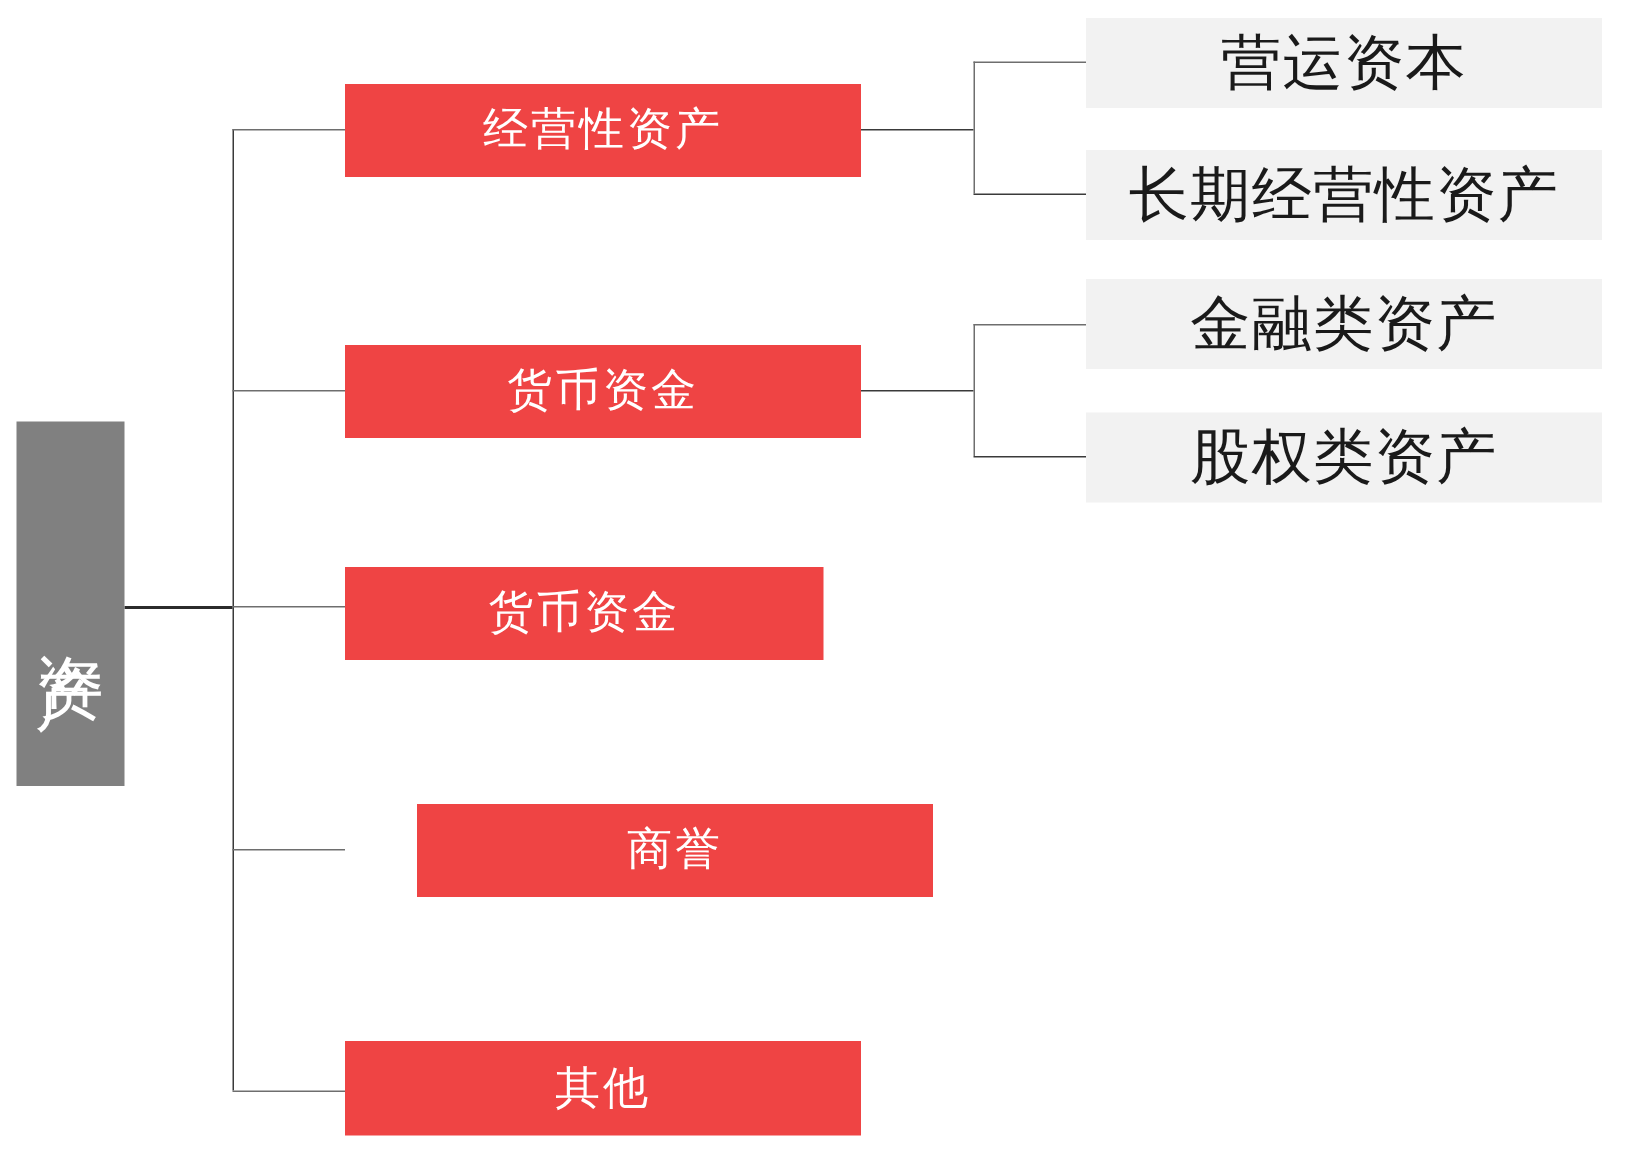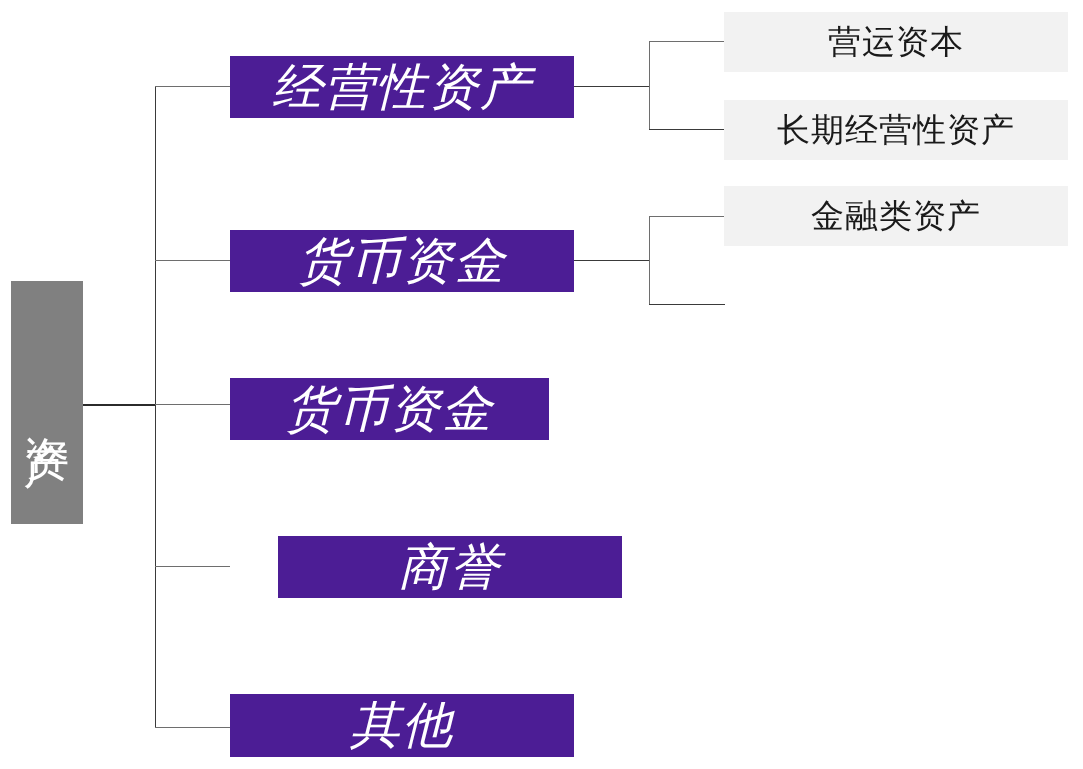--- a/index.html
+++ b/index.html
@@ -31,31 +31,30 @@
     background: #808080;
     color: #ffffff;
     font-size: 46px;
     writing-mode: vertical-rl;
     text-orientation: upright;
     letter-spacing: 6px;
     padding-top: 4px;
   }
 
   .node-l2 {
-    background: #4c1d95;
+    background: #ef4444;
     color: #ffffff;
-    font-size: 50px;
+    font-size: 30px;
     letter-spacing: 2px;
-    font-style: italic;
   }
 
   .node-l3 {
     background: #f2f2f2;
     color: #1a1a1a;
-    font-size: 33px;
+    font-size: 40px;
     letter-spacing: 1px;
   }
 
   
   .ln-h {
     position: absolute;
     height: 0;
     border-top: 1.6px solid #3a3a3a;
   }
   .ln-v {
@@ -120,14 +119,17 @@
   </div>
 
   <div class="node node-l3" style="left:724px; top:186px; width:344px; height:60px;">
     <span>金融类资产</span>
   </div>
 
   <div class="node node-l3" style="left:724px; top:100px; width:344px; height:60px;">
     <span>长期经营性资产</span>
   </div>
 
+  <div class="node node-l3" style="left:724px; top:275px; width:344px; height:60px;">
+    <span>股权类资产</span>
+  </div>
 
 </div>
 
 </body></html>

